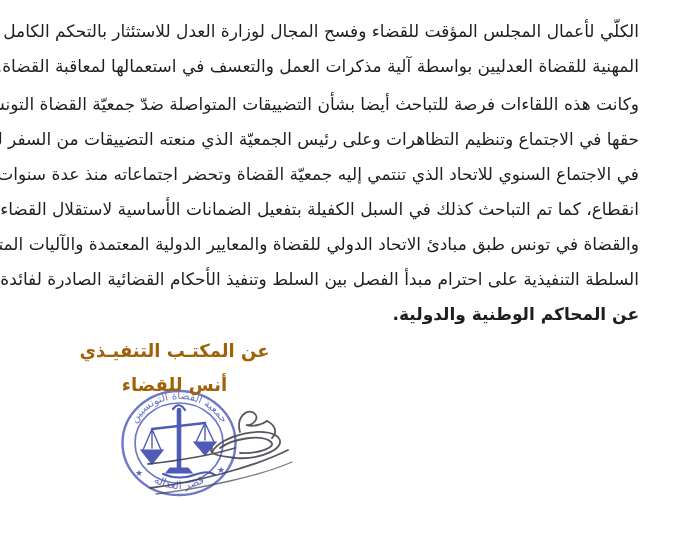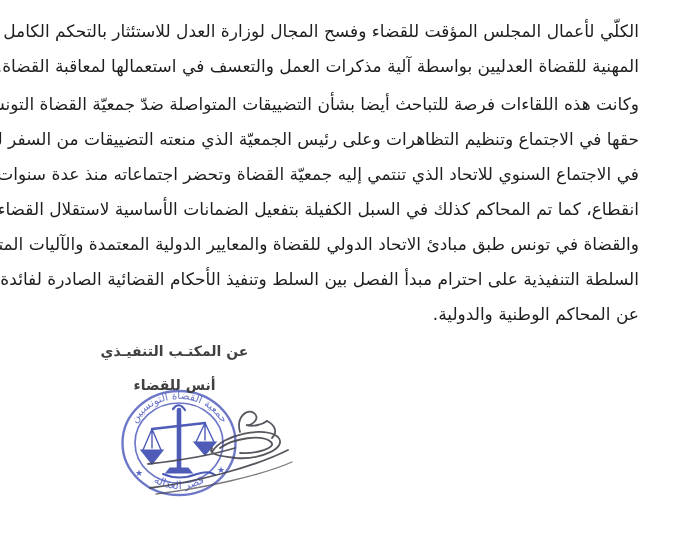--- a/index.html
+++ b/index.html
@@ -26,35 +26,36 @@
     white-space:nowrap;
     text-align:justify;
     text-align-last:justify;
     text-justify:inter-word;
     letter-spacing:.1px;
   }
   .bline.short{
     text-align:right;
     text-align-last:right;
     white-space:normal;
+    font-weight:bold;
   }
   
   .bline::after{content:"";display:inline-block;width:100%;}
   .bline.short::after{display:none;}
   .sig{
     position:absolute;
     top:334px;left:72px;width:205px;
     text-align:center;
     z-index:3;
   }
   .sig div{
     font-weight:bold;
-    font-size:14px;
+    font-size:18px;
     line-height:34px;
-    color:#404040;
+    color:#a16207;
     white-space:nowrap;
   }
   .stampwrap{
     position:absolute;
     left:100px;top:380px;
     width:240px;height:171px;
     z-index:2;
   }
   .inkwrap{
     position:absolute;
@@ -72,21 +73,21 @@
 
   <div class="doc">
     <p class="para">
       <span class="bline">الكلّي لأعمال المجلس المؤقت للقضاء وفسح المجال لوزارة العدل للاستئثار بالتحكم الكامل في المسارات</span>
       <span class="bline">المهنية للقضاة العدليين بواسطة آلية مذكرات العمل والتعسف في استعمالها لمعاقبة القضاة.</span>
     </p>
     <p class="para">
       <span class="bline">وكانت هذه اللقاءات فرصة للتباحث أيضا بشأن التضييقات المتواصلة ضدّ جمعيّة القضاة التونسيين في</span>
       <span class="bline">حقها في الاجتماع وتنظيم التظاهرات وعلى رئيس الجمعيّة الذي منعته التضييقات من السفر للمشاركة</span>
       <span class="bline">في الاجتماع السنوي للاتحاد الذي تنتمي إليه جمعيّة القضاة وتحضر اجتماعاته منذ عدة سنوات دون</span>
-      <span class="bline">انقطاع، كما تم المحاكم كذلك في السبل الكفيلة بتفعيل الضمانات الأساسية لاستقلال القضاء</span>
+      <span class="bline">انقطاع، كما تم التباحث كذلك في السبل الكفيلة بتفعيل الضمانات الأساسية لاستقلال القضاء</span>
       <span class="bline">والقضاة في تونس طبق مبادئ الاتحاد الدولي للقضاة والمعايير الدولية المعتمدة والآليات المتاحة لحمل</span>
       <span class="bline">السلطة التنفيذية على احترام مبدأ الفصل بين السلط وتنفيذ الأحكام القضائية الصادرة لفائدة القضاة</span>
       <span class="bline short">عن المحاكم الوطنية والدولية.</span>
     </p>
   </div>
 
   <div class="sig">
     <div>عن المكتـب التنفيـذي</div>
     <div>أنس للقضاء</div>
   </div>

